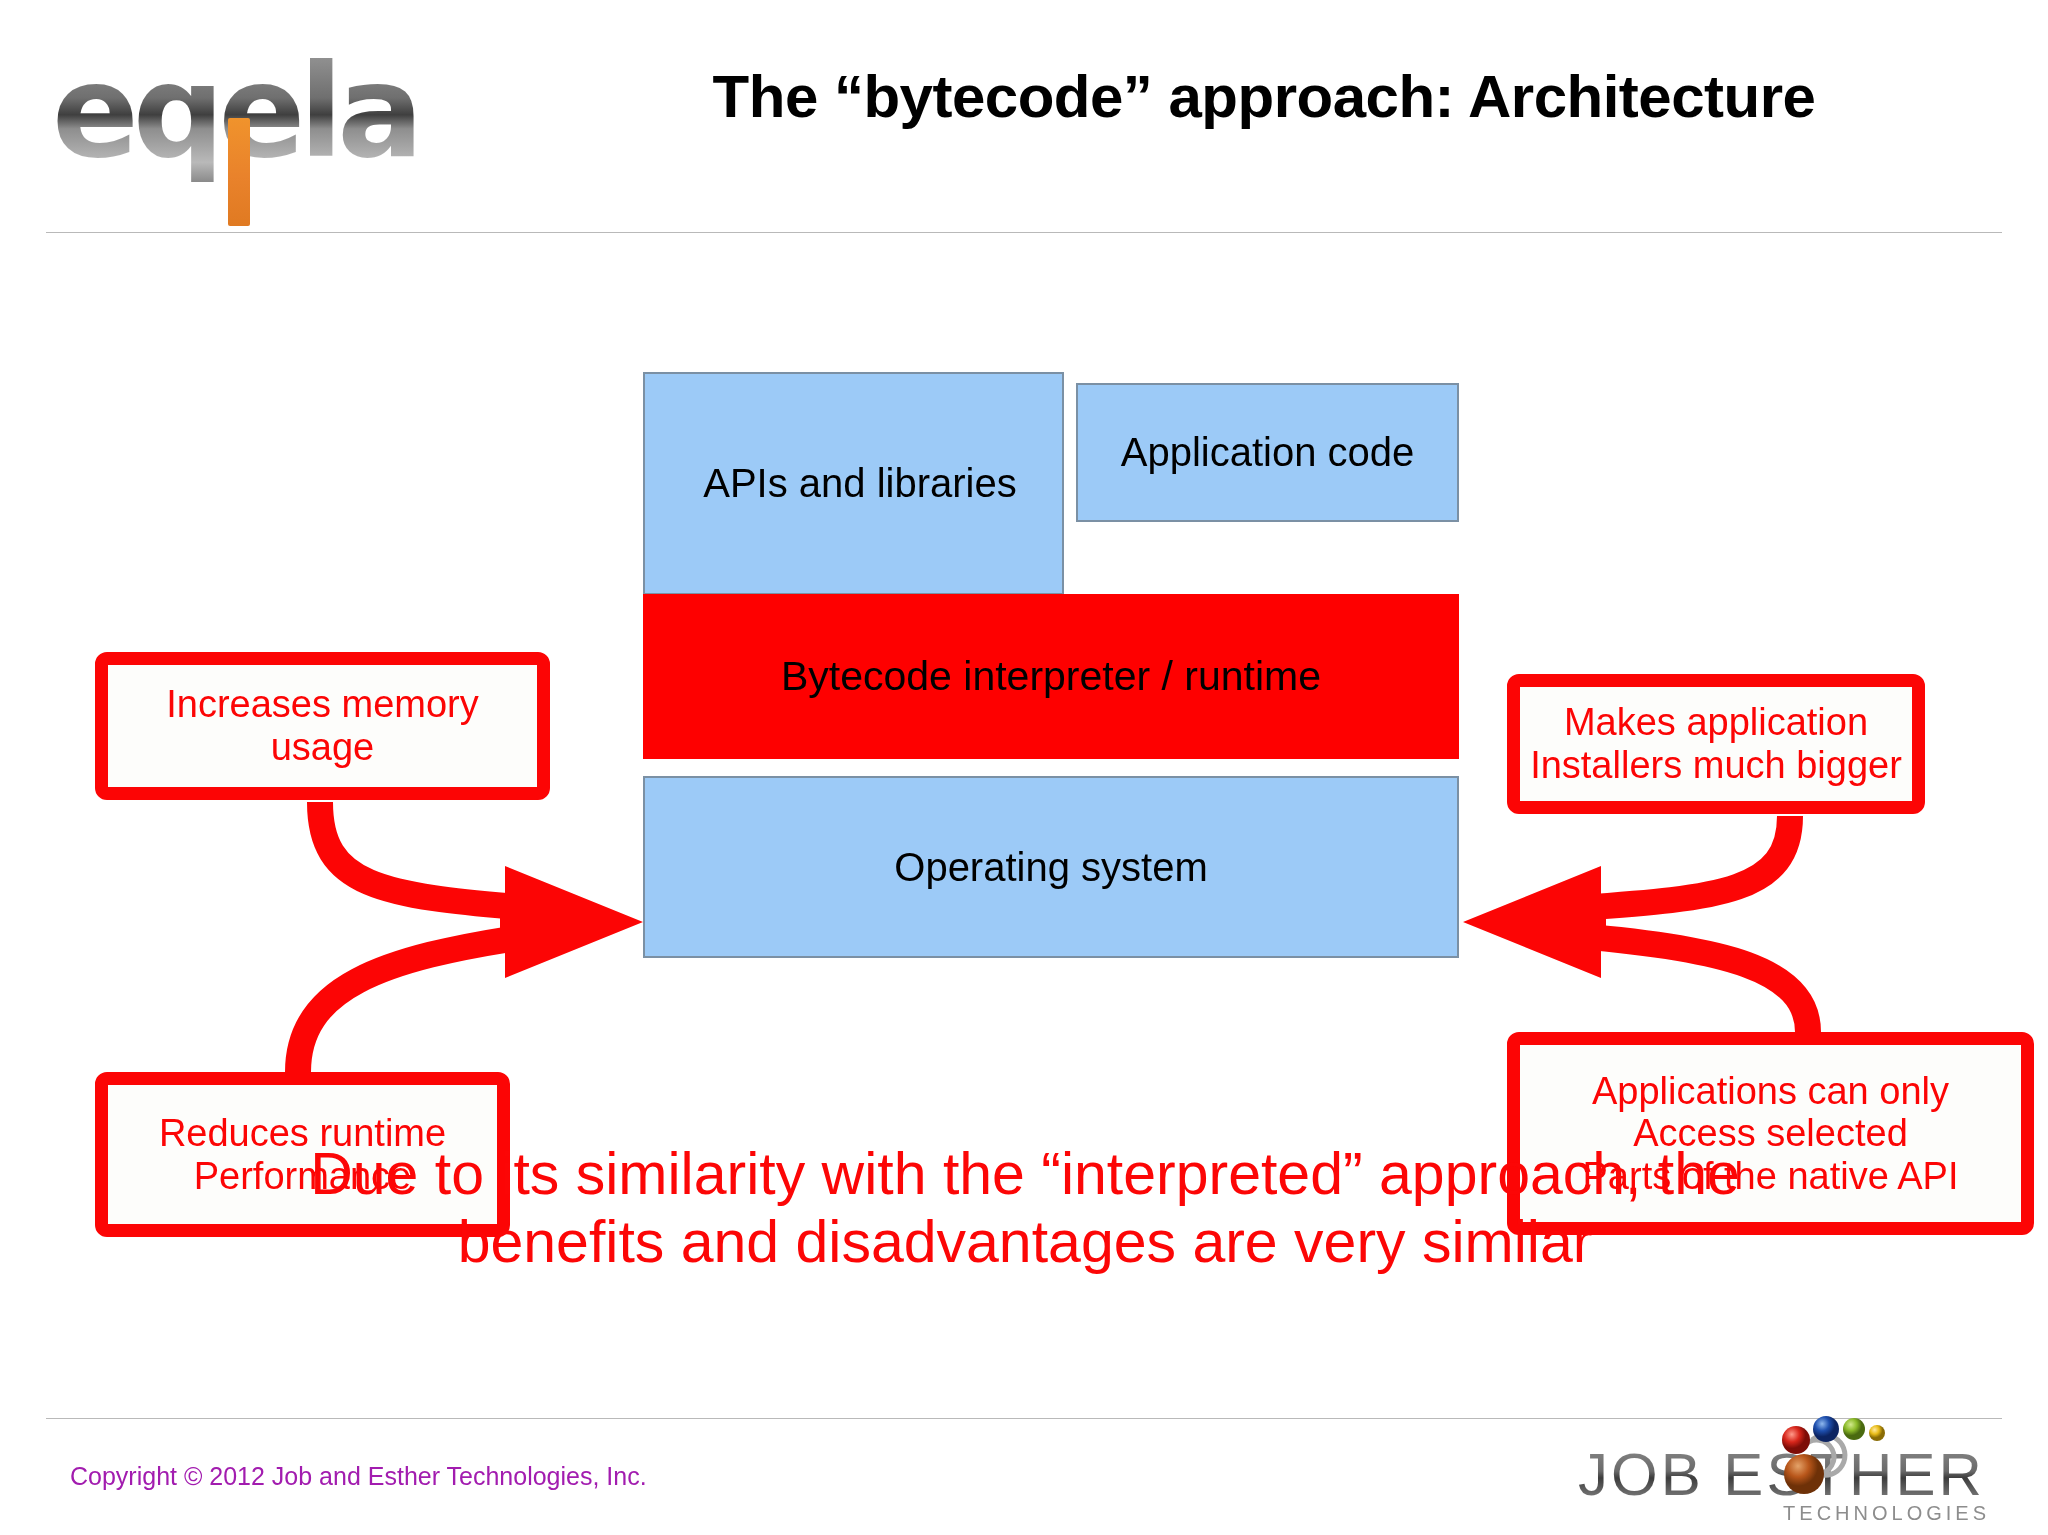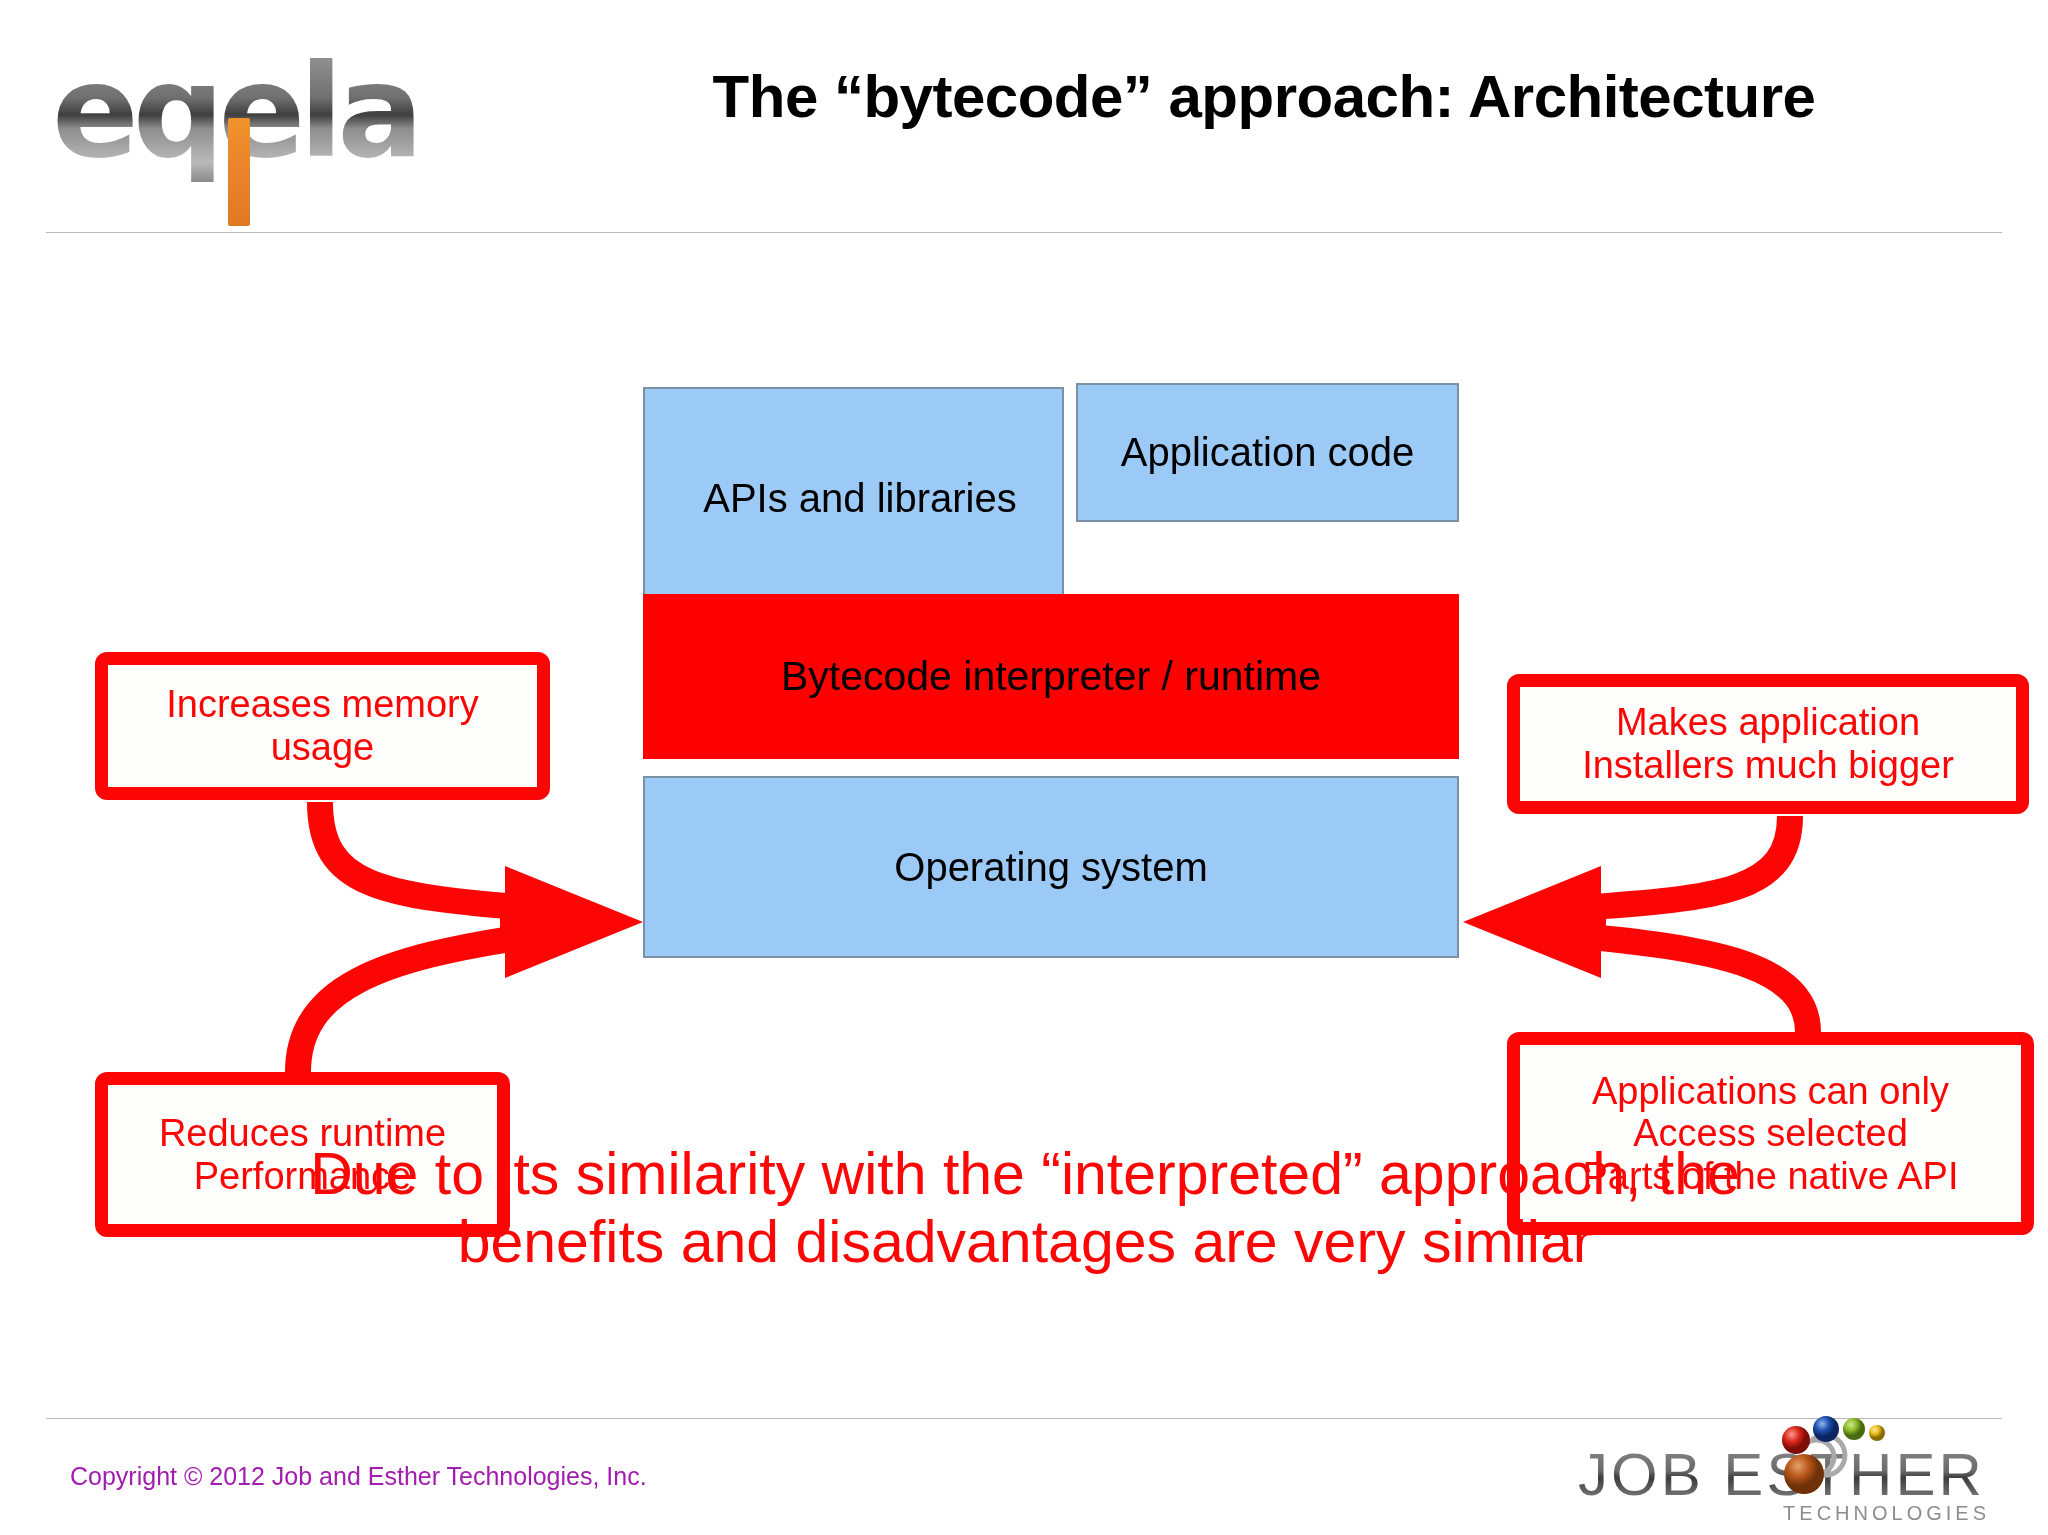--- a/index.html
+++ b/index.html
@@ -51,21 +51,21 @@
 
   .blue-box{
     position:absolute;
     background:#9ccaf7;
     border:2px solid #7b90a4;
     box-sizing:border-box;
     display:flex;align-items:center;justify-content:center;
     font-size:40px;color:#000;
     font-family:"Liberation Sans","DejaVu Sans",sans-serif;
   }
-  #box-apis{left:643px;top:151px;width:421px;height:223px;padding-left:13px;}
+  #box-apis{left:643px;top:136px;width:421px;height:223px;padding-left:13px;}
   #box-appcode{left:1076px;top:147px;width:383px;height:139px;}
   #box-os{left:643px;top:540px;width:816px;height:182px;}
 
   .red-box{
     position:absolute;left:643px;top:358px;width:816px;height:165px;
     background:#fe0000;
     display:flex;align-items:center;justify-content:center;
     font-size:41px;color:#000;
     font-family:"Liberation Sans","DejaVu Sans",sans-serif;
   }
@@ -76,21 +76,21 @@
     background:#fdfdfb;
     border:13px solid #fc0505;
     border-radius:12px;
     display:flex;align-items:center;justify-content:center;
     color:#fc0505;font-size:38px;line-height:1.12;text-align:center;
     font-family:"Liberation Sans","DejaVu Sans",sans-serif;
     padding:0 10px;
   }
   #callout-mem   {left:95px;top:416px;width:455px;height:148px;}
   #callout-perf  {left:95px;top:836px;width:415px;height:165px;}
-  #callout-inst  {left:1507px;top:438px;width:522px;height:140px;}
+  #callout-inst  {left:1507px;top:438px;width:418px;height:140px;}
   #callout-access{left:1507px;top:796px;width:527px;height:203px;}
 
   .callout .txt{display:block;white-space:pre-line;}
 
   
   .arrows{position:absolute;left:0;top:0;width:2048px;height:880px;pointer-events:none;}
 
   
   .summary{
     position:absolute;left:180px;top:1140px;width:1690px;

